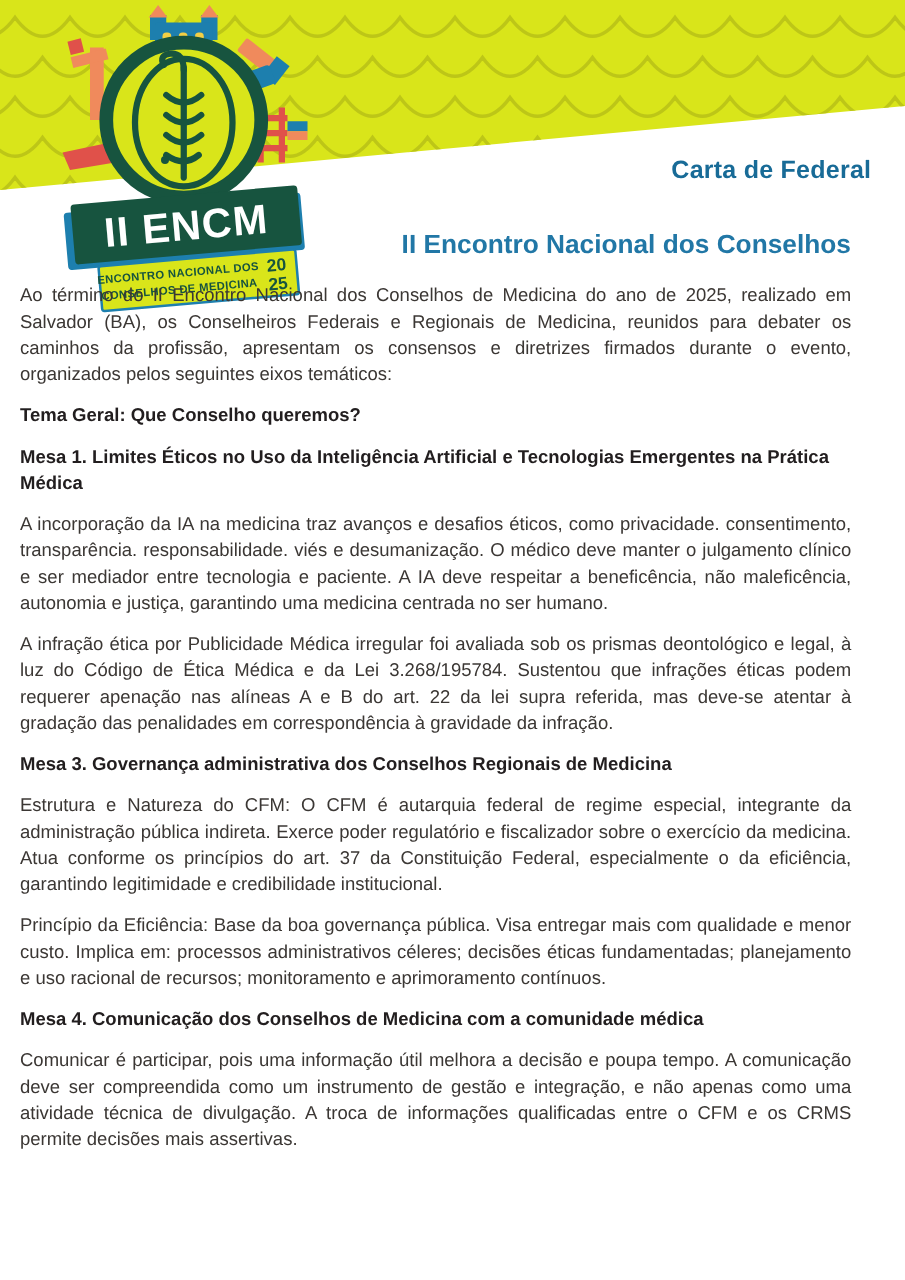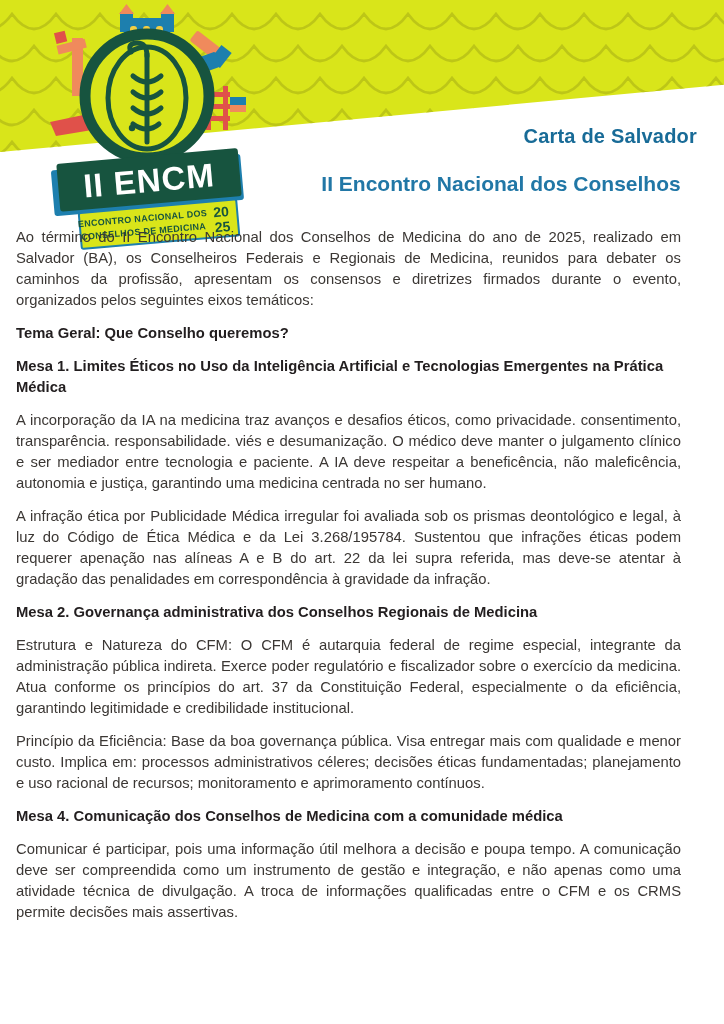--- a/index.html
+++ b/index.html
@@ -43,21 +43,21 @@
   .year-text{
     fill:var(--green);font-family:"Liberation Sans","DejaVu Sans",sans-serif;
     font-weight:bold;font-size:14px;
   }
 
   .carta-title{
     position:absolute;top:125px;right:27px;
     font-size:20px;font-weight:bold;color:var(--carta-blue);letter-spacing:.2px;
   }
   .event-title{
-    position:absolute;top:172px;left:285px;width:432px;text-align:center;
+    position:absolute;top:184px;left:285px;width:432px;text-align:center;
     font-size:21px;font-weight:bold;color:var(--title-blue);line-height:1.18;
   }
 
   
   .doc{
     position:absolute;top:227px;left:16px;width:665px;
     color:var(--body-text);font-size:14.8px;line-height:21px;
     text-align:justify;
   }
   .doc p.paragraph{margin:0 0 12px 0;}
@@ -146,32 +146,32 @@
 
     <g transform="rotate(-5 115 220)">
       <rect class="f-lime" x="34" y="202" width="158" height="36" rx="2" style="stroke:var(--teal);stroke-width:2px"></rect>
       <text class="sub-text" x="97" y="216" text-anchor="middle">ENCONTRO NACIONAL DOS</text>
       <text class="sub-text" x="97" y="229" text-anchor="middle">CONSELHOS DE MEDICINA</text>
       <text class="year-text" x="176" y="218" text-anchor="middle">20</text>
       <text class="year-text" x="176" y="233" text-anchor="middle">25</text>
     </g>
   </svg>
 
-  <div class="carta-title">Carta de Salvador</div>
+  <div class="carta-title">Carta de Federal</div>
 
   <div class="event-title">
     <div>II Encontro Nacional dos Conselhos</div>
   </div>
 
   <div class="doc">
       <p class="paragraph">Ao término do II Encontro Nacional dos Conselhos de Medicina do ano de 2025, realizado em Salvador (BA), os Conselheiros Federais e Regionais de Medicina, reunidos para debater os caminhos da profissão, apresentam os consensos e diretrizes firmados durante o evento, organizados pelos seguintes eixos temáticos:</p>
       <h3 class="heading">Tema Geral: Que Conselho queremos?</h3>
       <h3 class="heading">Mesa 1. Limites Éticos no Uso da Inteligência Artificial e Tecnologias Emergentes na Prática Médica</h3>
       <p class="paragraph">A incorporação da IA na medicina traz avanços e desafios éticos, como privacidade. consentimento, transparência. responsabilidade. viés e desumanização. O médico deve manter o julgamento clínico e ser mediador entre tecnologia e paciente. A IA deve respeitar a beneficência, não maleficência, autonomia e justiça, garantindo uma medicina centrada no ser humano.</p>
       <p class="paragraph">A infração ética por Publicidade Médica irregular foi avaliada sob os prismas deontológico e legal, à luz do Código de Ética Médica e da Lei 3.268/195784. Sustentou que infrações éticas podem requerer apenação nas alíneas A e B do art. 22 da lei supra referida, mas deve-se atentar à gradação das penalidades em correspondência à gravidade da infração.</p>
-      <h3 class="heading">Mesa 2. Governança administrativa dos Conselhos Regionais de Medicina</h3>
+      <h3 class="heading">Mesa 3. Governança administrativa dos Conselhos Regionais de Medicina</h3>
       <p class="paragraph">Estrutura e Natureza do CFM: O CFM é autarquia federal de regime especial, integrante da administração pública indireta. Exerce poder regulatório e fiscalizador sobre o exercício da medicina. Atua conforme os princípios do art. 37 da Constituição Federal, especialmente o da eficiência, garantindo legitimidade e credibilidade institucional.</p>
       <p class="paragraph">Princípio da Eficiência: Base da boa governança pública. Visa entregar mais com qualidade e menor custo. Implica em: processos administrativos céleres; decisões éticas fundamentadas; planejamento e uso racional de recursos; monitoramento e aprimoramento contínuos.</p>
       <h3 class="heading">Mesa 4. Comunicação dos Conselhos de Medicina com a comunidade médica</h3>
       <p class="paragraph">Comunicar é participar, pois uma informação útil melhora a decisão e poupa tempo. A comunicação deve ser compreendida como um instrumento de gestão e integração, e não apenas como uma atividade técnica de divulgação. A troca de informações qualificadas entre o CFM e os CRMS permite decisões mais assertivas.</p>
     </div>
 
 </div>
 
 </body></html>

